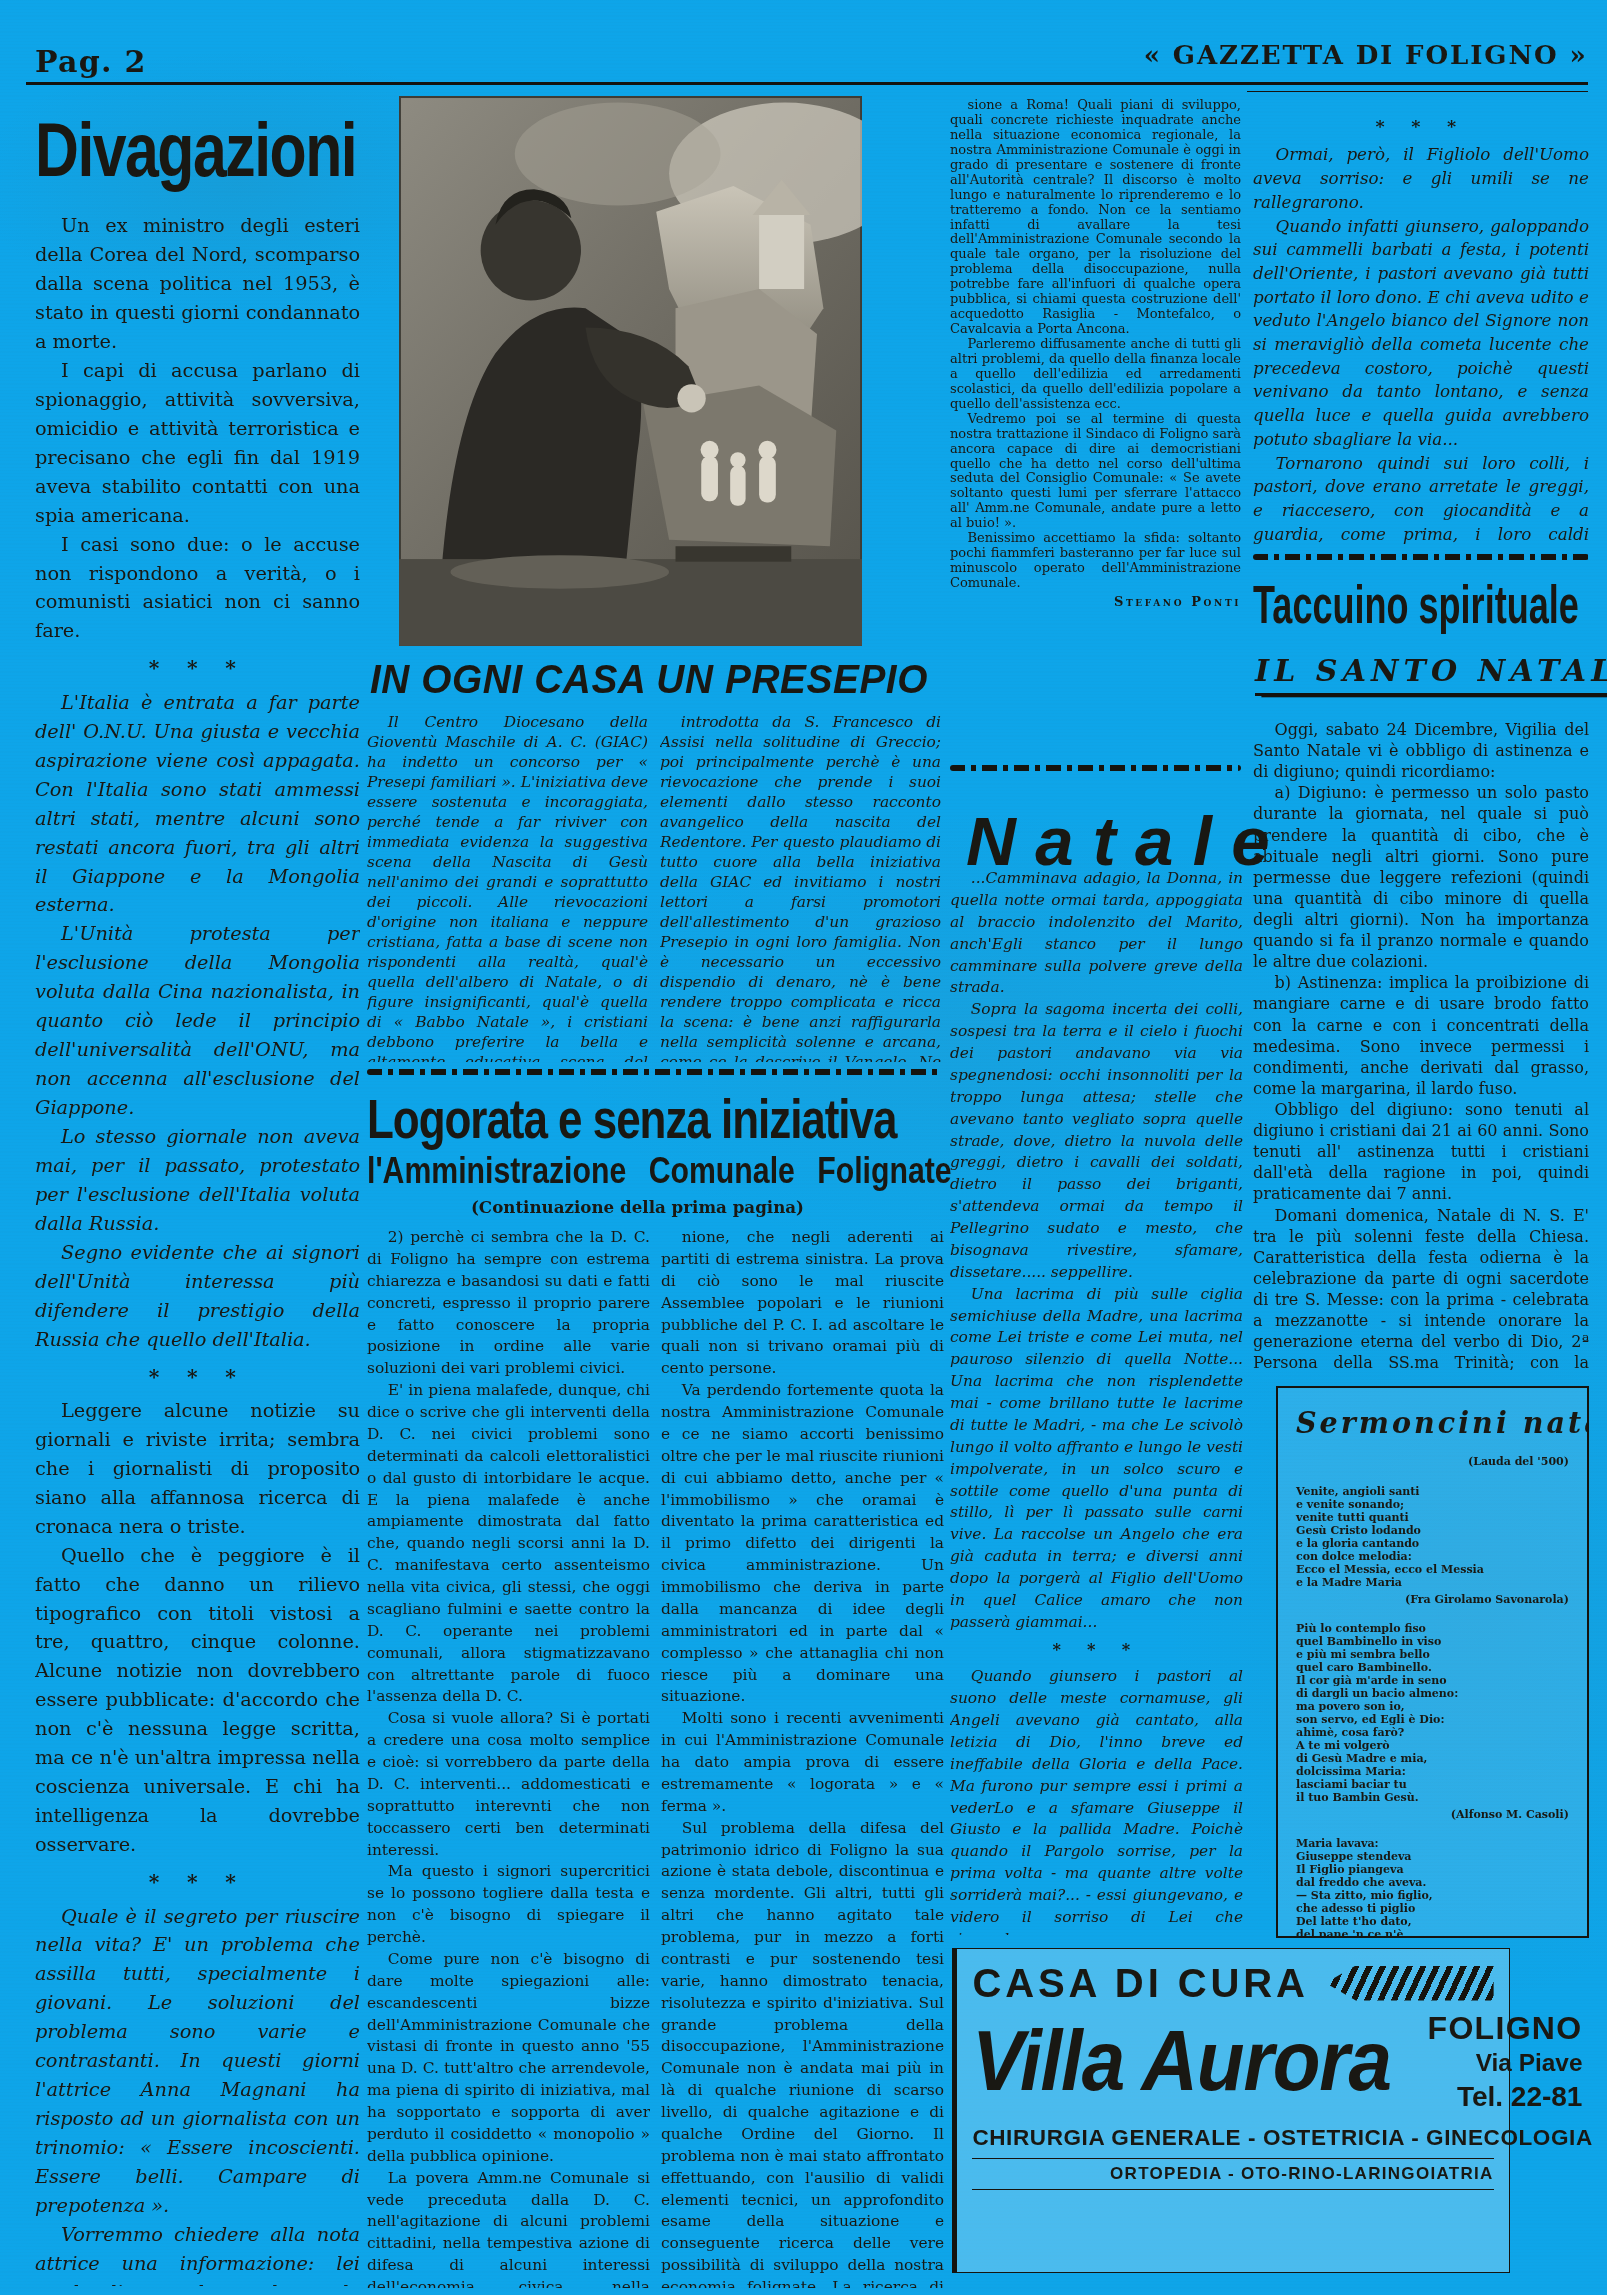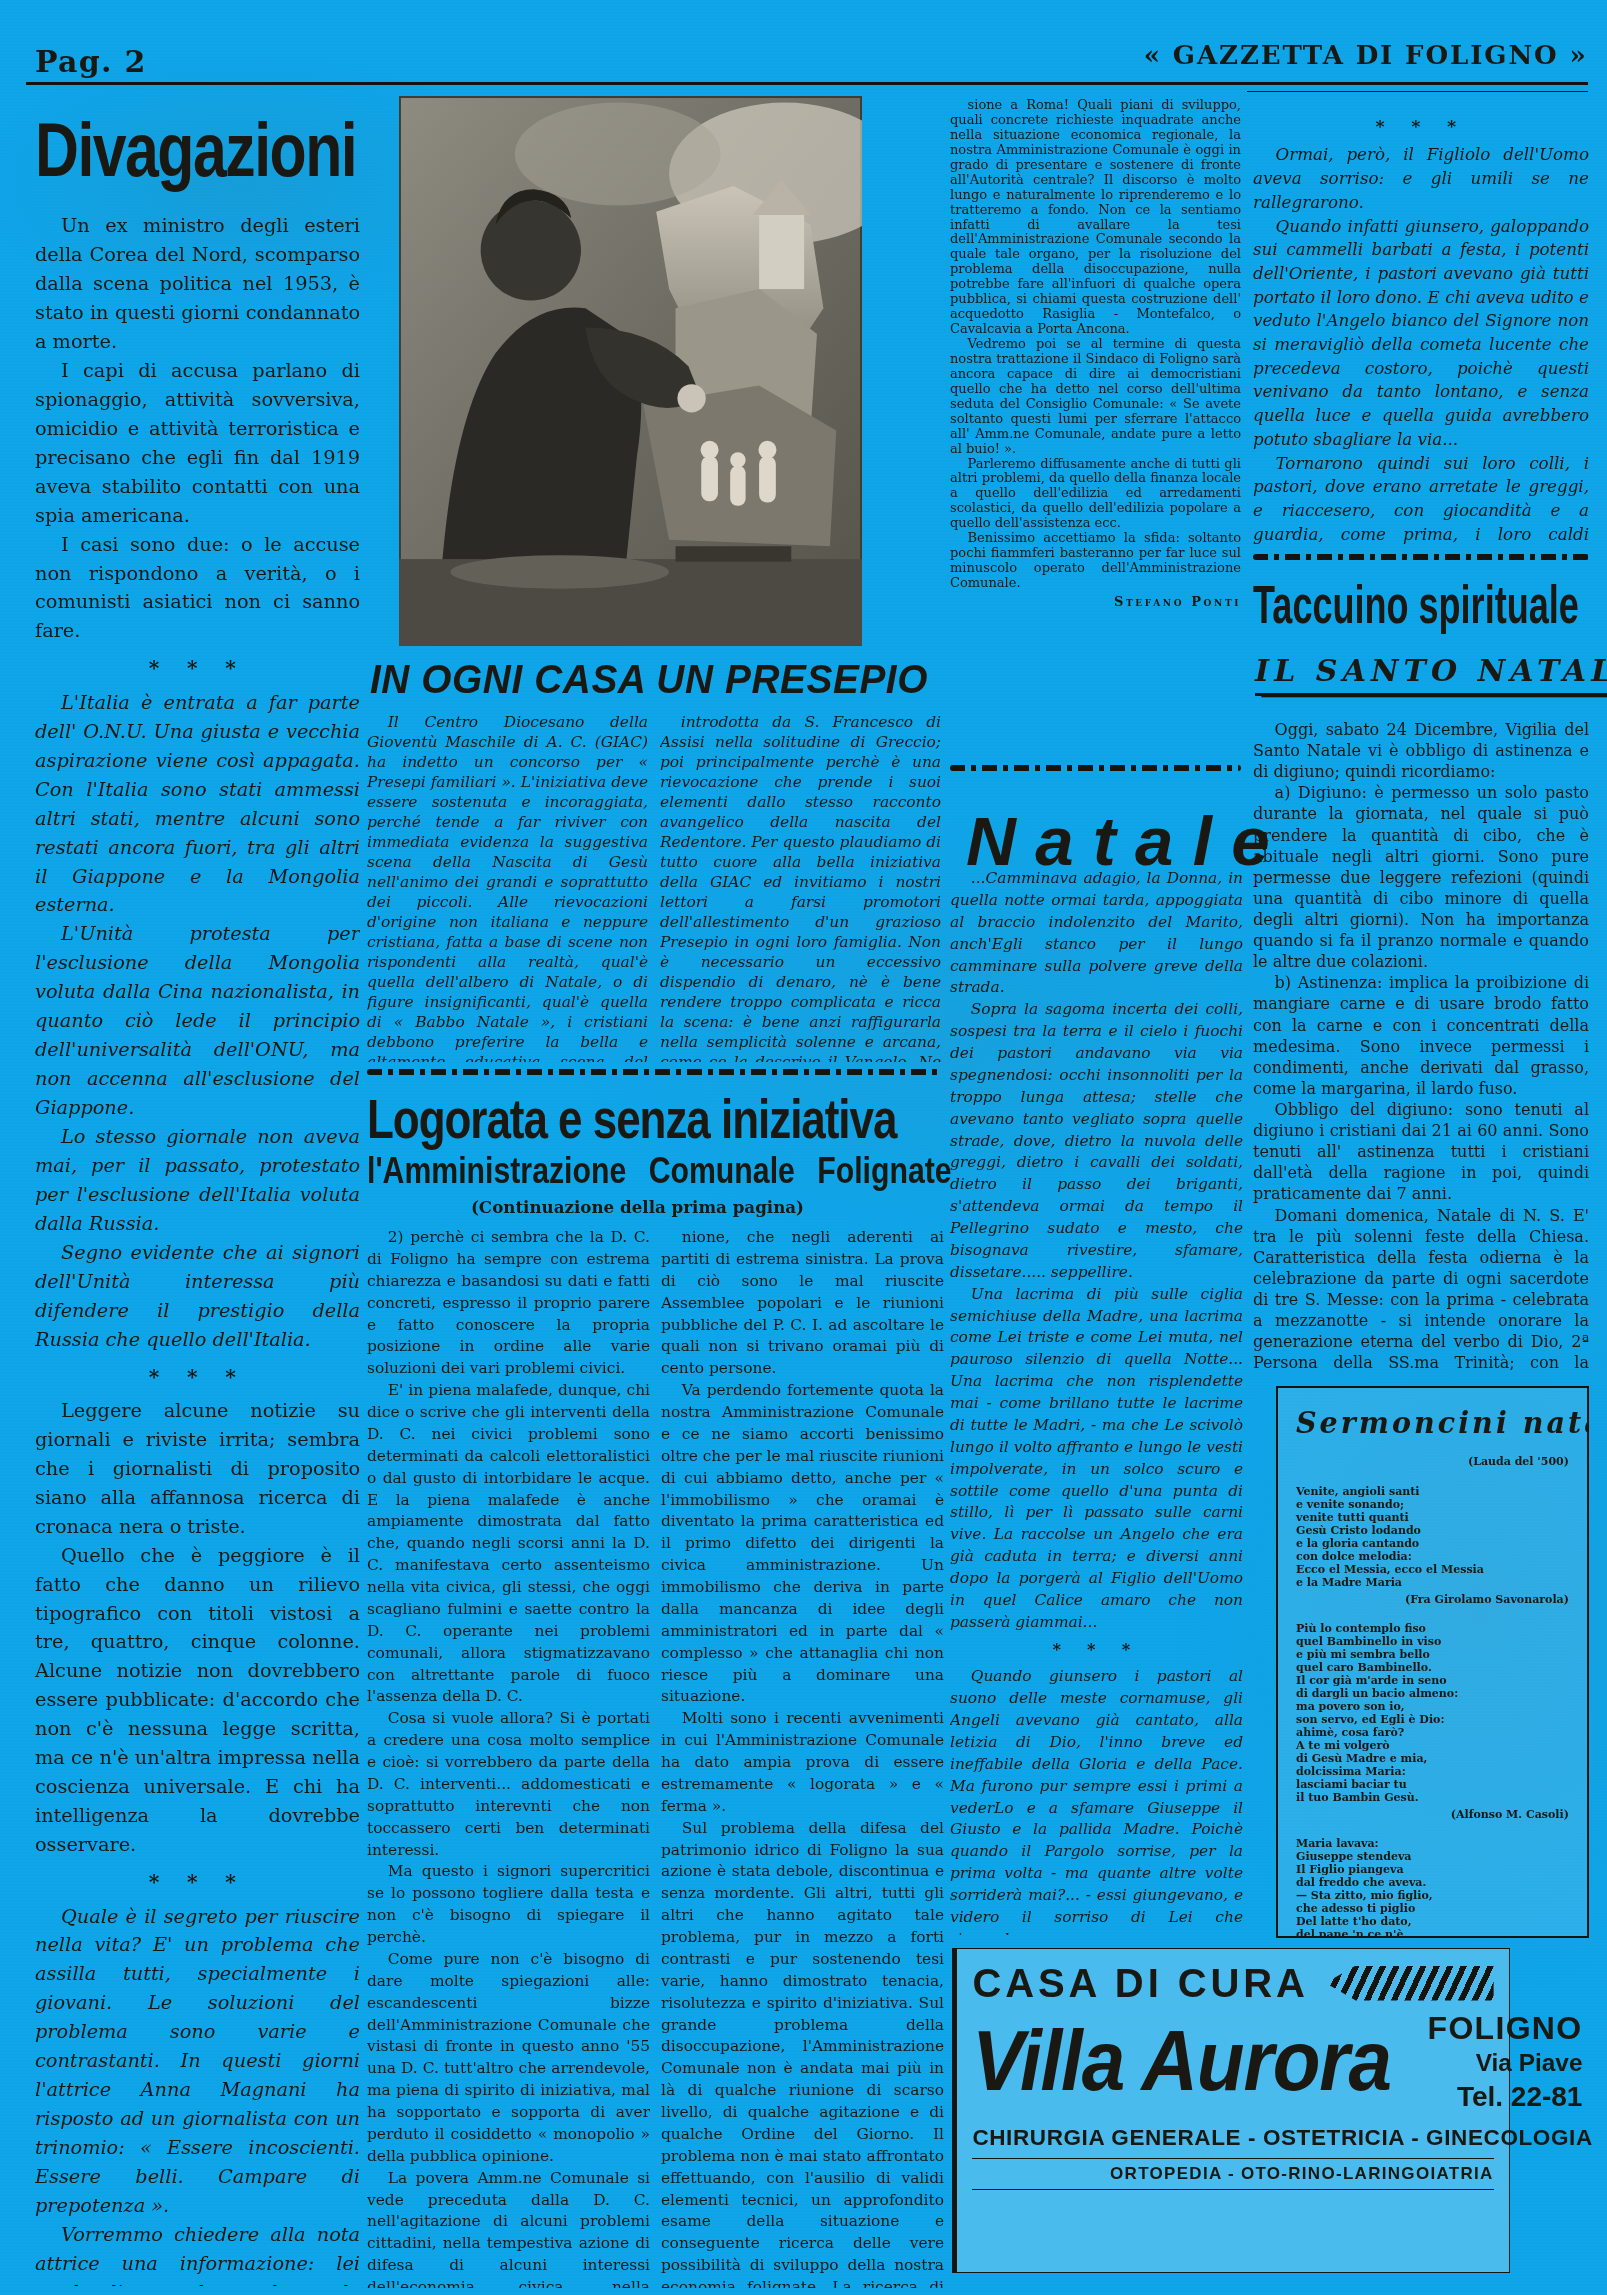--- a/index.html
+++ b/index.html
@@ -194,22 +194,22 @@
         <p class="blk k-p">Va perdendo fortemente quota la nostra Amministrazione Comunale e ce ne siamo accorti benissimo oltre che per le mal riuscite riunioni di cui abbiamo detto, anche per « l'immobilismo » che oramai è diventato la prima caratteristica ed il primo difetto dei dirigenti la civica amministrazione. Un immobilismo che deriva in parte dalla mancanza di idee degli amministratori ed in parte dal « complesso » che attanaglia chi non riesce più a dominare una situazione.</p>
         <p class="blk k-p">Molti sono i recenti avvenimenti in cui l'Amministrazione Comunale ha dato ampia prova di essere estremamente « logorata » e « ferma ».</p>
         <p class="blk k-p">Sul problema della difesa del patrimonio idrico di Foligno la sua azione è stata debole, discontinua e senza mordente. Gli altri, tutti gli altri che hanno agitato tale problema, pur in mezzo a forti contrasti e pur sostenendo tesi varie, hanno dimostrato tenacia, risolutezza e spirito d'iniziativa. Sul grande problema della disoccupazione, l'Amministrazione Comunale non è andata mai più in là di qualche riunione di scarso livello, di qualche agitazione e di qualche Ordine del Giorno. Il problema non è mai stato affrontato effettuando, con l'ausilio di validi elementi tecnici, un approfondito esame della situazione e conseguente ricerca delle vere possibilità di sviluppo della nostra economia folignate. La ricerca di tali possibilità non si improvvisa indubbiamente nel corso di una riunione del Consiglio Comunale o di un Comitato cittadino. E' necessario un serio studio ed una approfondita indagine sulle strutture che regolano la nostra economia locale. E' assurdo pretendere, così come l'Ammnistrazione Comunale di Foligno pretende che tutto si possa risilvere con viaggetto di una Commis-</p>
       </div>
   </section>
 
   <section class="abs clip" style="left:950px;top:98px;width:291px;height:662px;">
     <div class="body f-cont">
 
     <p class="blk k-p">sione a Roma! Quali piani di sviluppo, quali concrete richieste inquadrate anche nella situazione economica regionale, la nostra Amministrazione Comunale è oggi in grado di presentare e sostenere di fronte all'Autorità centrale? Il discorso è molto lungo e naturalmente lo riprenderemo e lo tratteremo a fondo. Non ce la sentiamo infatti di avallare la tesi dell'Amministrazione Comunale secondo la quale tale organo, per la risoluzione del problema della disoccupazione, nulla potrebbe fare all'infuori di qualche opera pubblica, si chiami questa costruzione dell' acquedotto Rasiglia - Montefalco, o Cavalcavia a Porta Ancona.</p>
+        <p class="blk k-p">Parleremo diffusamente anche di tutti gli altri problemi, da quello della finanza locale a quello dell'edilizia ed arredamenti scolastici, da quello dell'edilizia popolare a quello dell'assistenza ecc.</p>
         <p class="blk k-p">Vedremo poi se al termine di questa nostra trattazione il Sindaco di Foligno sarà ancora capace di dire ai democristiani quello che ha detto nel corso dell'ultima seduta del Consiglio Comunale: « Se avete soltanto questi lumi per sferrare l'attacco all' Amm.ne Comunale, andate pure a letto al buio! ».</p>
-        <p class="blk k-p">Parleremo diffusamente anche di tutti gli altri problemi, da quello della finanza locale a quello dell'edilizia ed arredamenti scolastici, da quello dell'edilizia popolare a quello dell'assistenza ecc.</p>
         <p class="blk k-p">Benissimo accettiamo la sfida: soltanto pochi fiammferi basteranno per far luce sul minuscolo operato dell'Amministrazione Comunale.</p>
         <p class="blk k-byline">Stefano Ponti</p>
       </div>
   </section>
   <div class="abs divider" style="left:950px;top:765px;width:291px;"></div>
   <h2 class="abs nata-title" style="left:950px;top:786px;width:291px;">Natale</h2>
   <section class="abs clip" style="left:950px;top:868px;width:293px;height:1067px;">
     <div class="body f-nata">
 
     <p class="blk k-pi">...Camminava adagio, la Donna, in quella notte ormai tarda, appoggiata al braccio indolenzito del Marito, anch'Egli stanco per il lungo camminare sulla polvere greve della strada.</p>

